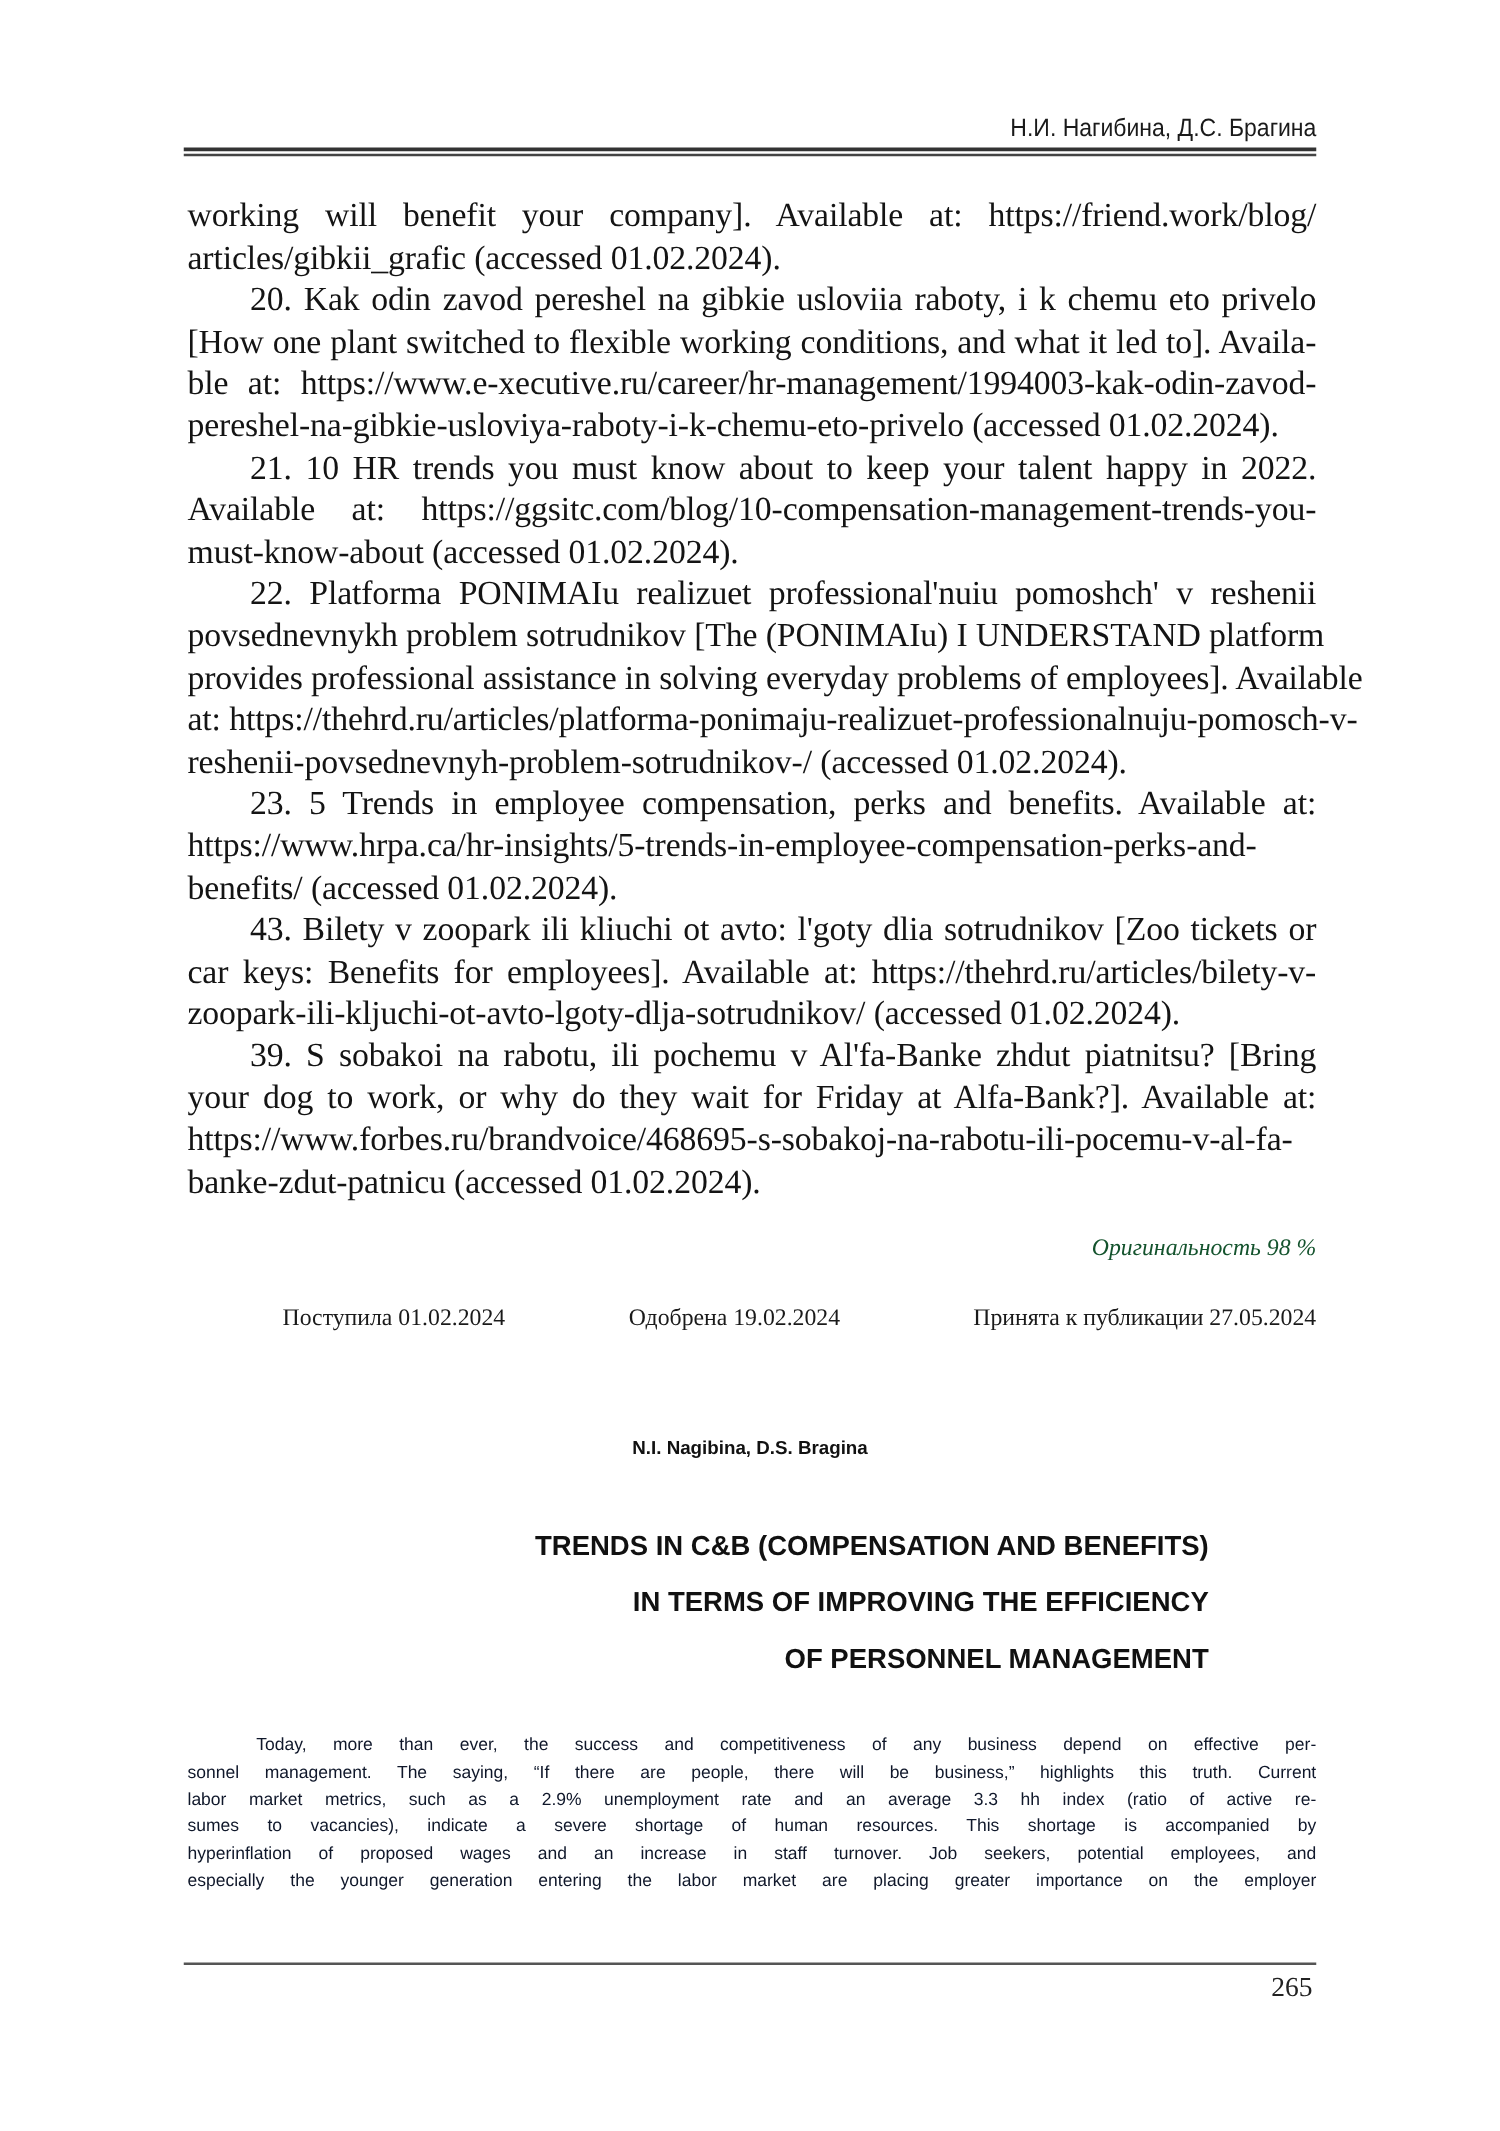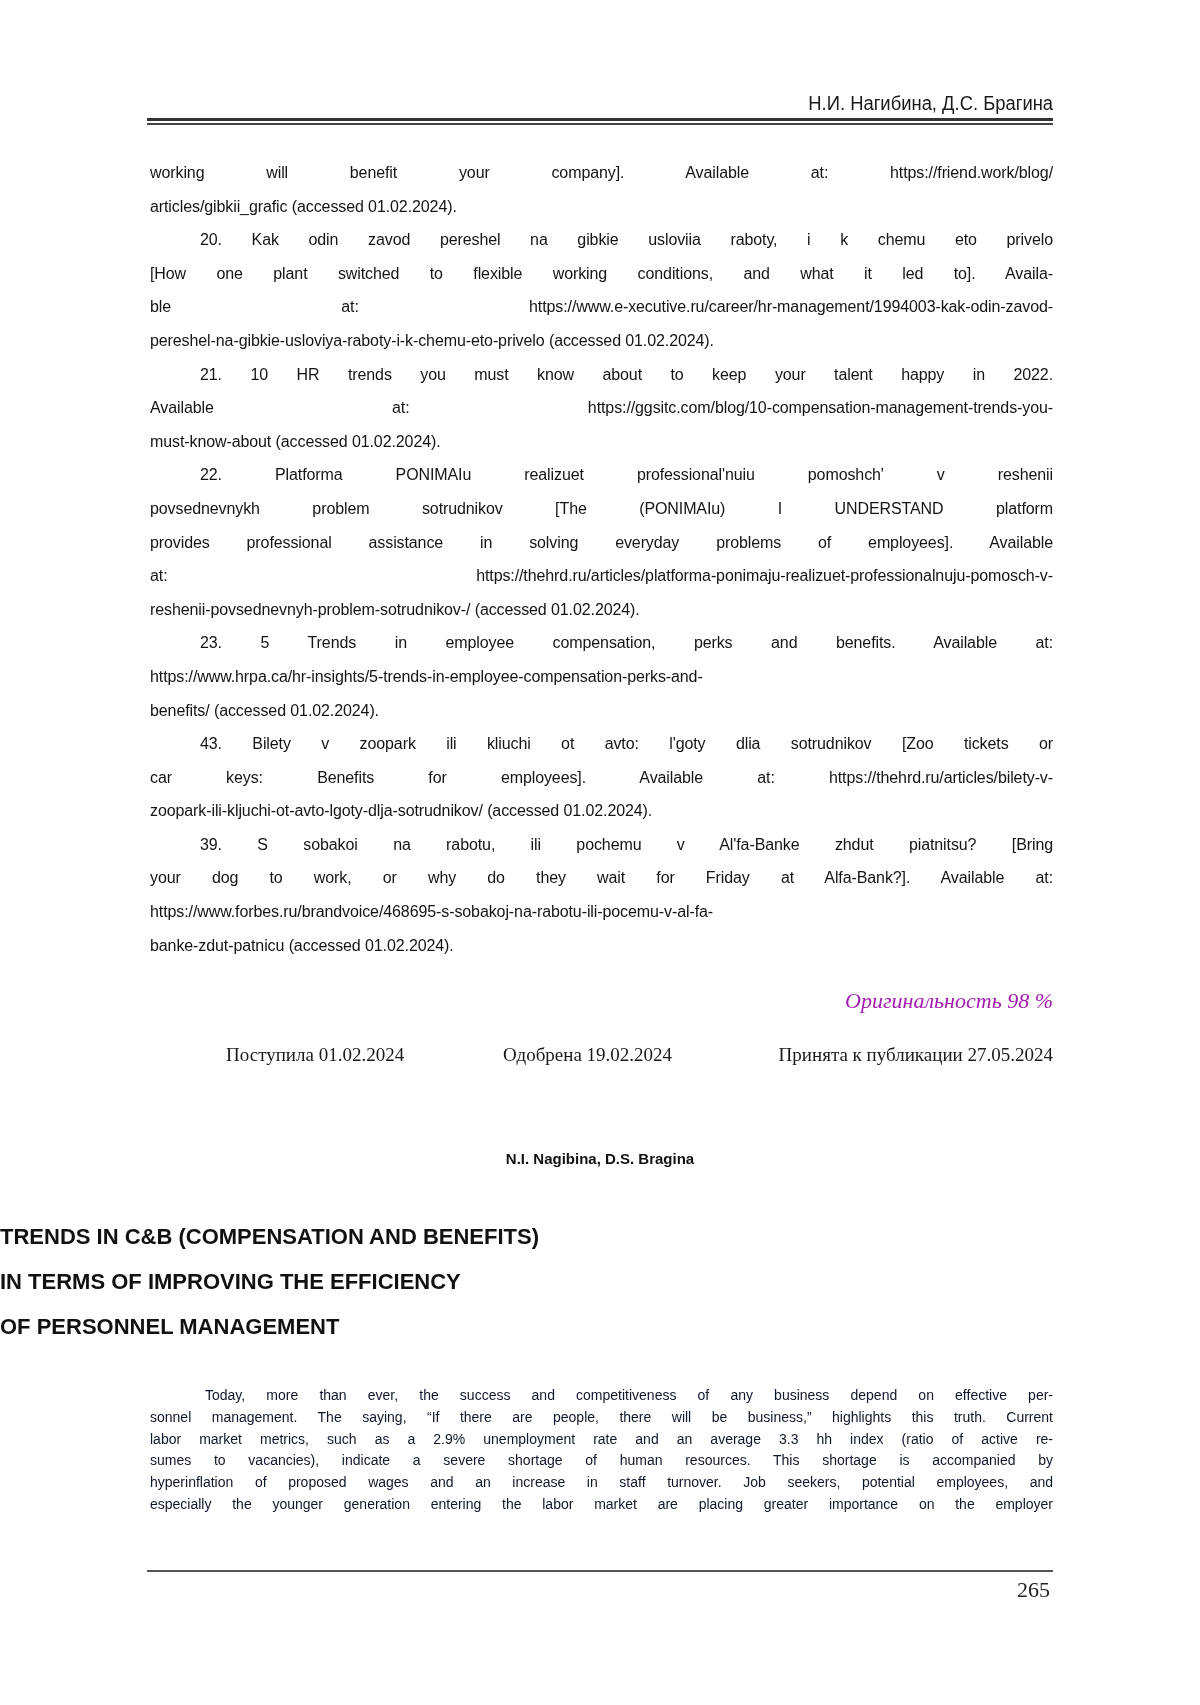--- a/index.html
+++ b/index.html
@@ -10,42 +10,42 @@
     position: absolute; right: 147px; top: 92px;
     font-family: "Liberation Sans", sans-serif; font-size: 20px; color: #1a1a1a;
     transform: scaleX(0.92); transform-origin: right center; white-space: nowrap;
   }
   .rule-top { position: absolute; left: 147px; width: 906px; top: 118px; height: 7px; }
   .rule-top .thick { position: absolute; left: 0; right: 0; top: 0; height: 3px; background: #333; }
   .rule-top .thin { position: absolute; left: 0; right: 0; top: 5px; height: 1.5px; background: #444; }
 
   .body-block { position: absolute; left: 150px; width: 903px; top: 156px; }
   .line {
-    font-family: Liberation Sans, sans-serif; font-size: 16px; line-height: 33.6px; height: 33.6px;
+    font-family: Liberation Serif, serif; font-size: 27px; line-height: 33.6px; height: 33.6px;
     text-align: justify; text-align-last: justify; white-space: nowrap; overflow: visible;
     color: #141414; letter-spacing: -0.1px;
   }
   .line.last { text-align-last: left; }
   .line.indent { padding-left: 50px; }
 
   .originality {
     position: absolute; right: 147px; top: 988px;
-    font-family: "Liberation Serif", serif; font-style: italic; font-size: 22px; color: #a21caf; text-align: center;
+    font-family: "Liberation Serif", serif; font-style: italic; font-size: 19px; color: #14532d; text-align: center;
   }
   .dates { position: absolute; top: 1044px; left: 0; width: 1200px; font-family: "Liberation Serif", serif; font-size: 19px; color: #1a1a1a; }
   .dates span { position: absolute; white-space: nowrap; }
   .dates .d1 { left: 226px; }
   .dates .d2 { left: 483px; margin-left: 20px; }
   .dates .d3 { right: 147px; }
 
   .en-authors {
     position: absolute; left: 0; width: 1200px; top: 1150px; text-align: center;
     font-family: "Liberation Sans", sans-serif; font-weight: bold; font-size: 15px; color: #111;
   }
-  .en-title { position: absolute; left: 0; width: 967px; top: 1222px; text-align: left;
+  .en-title { position: absolute; left: 0; width: 967px; top: 1222px; text-align: right;
     font-family: "Liberation Sans", sans-serif; font-weight: bold; font-size: 22px; color: #111; }
   .en-title div { height: 45px; line-height: 30px; }
 
   .abstract { position: absolute; left: 150px; width: 903px; top: 1385px; }
   .abstract .line {
     font-family: "Liberation Sans", sans-serif; font-size: 14px; line-height: 21.8px; height: 21.8px; color: #0f172a; letter-spacing: 0;
   }
   .abstract .line.indent { padding-left: 55px; }
 
   .rule-bottom { position: absolute; left: 147px; width: 906px; top: 1570px; height: 2px; background: #555; }

